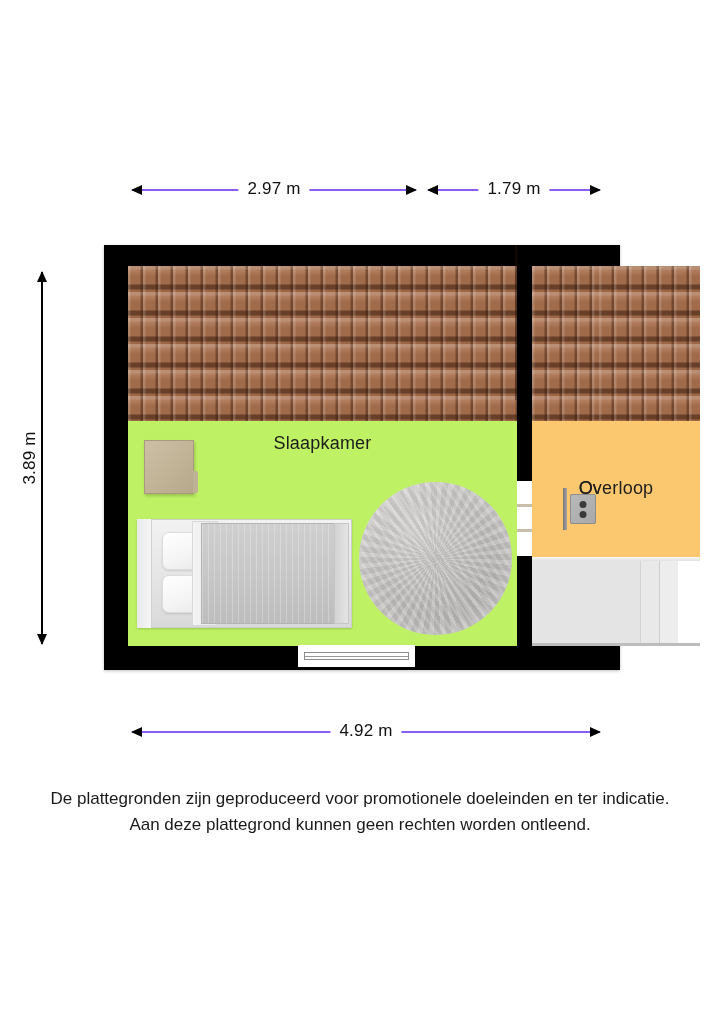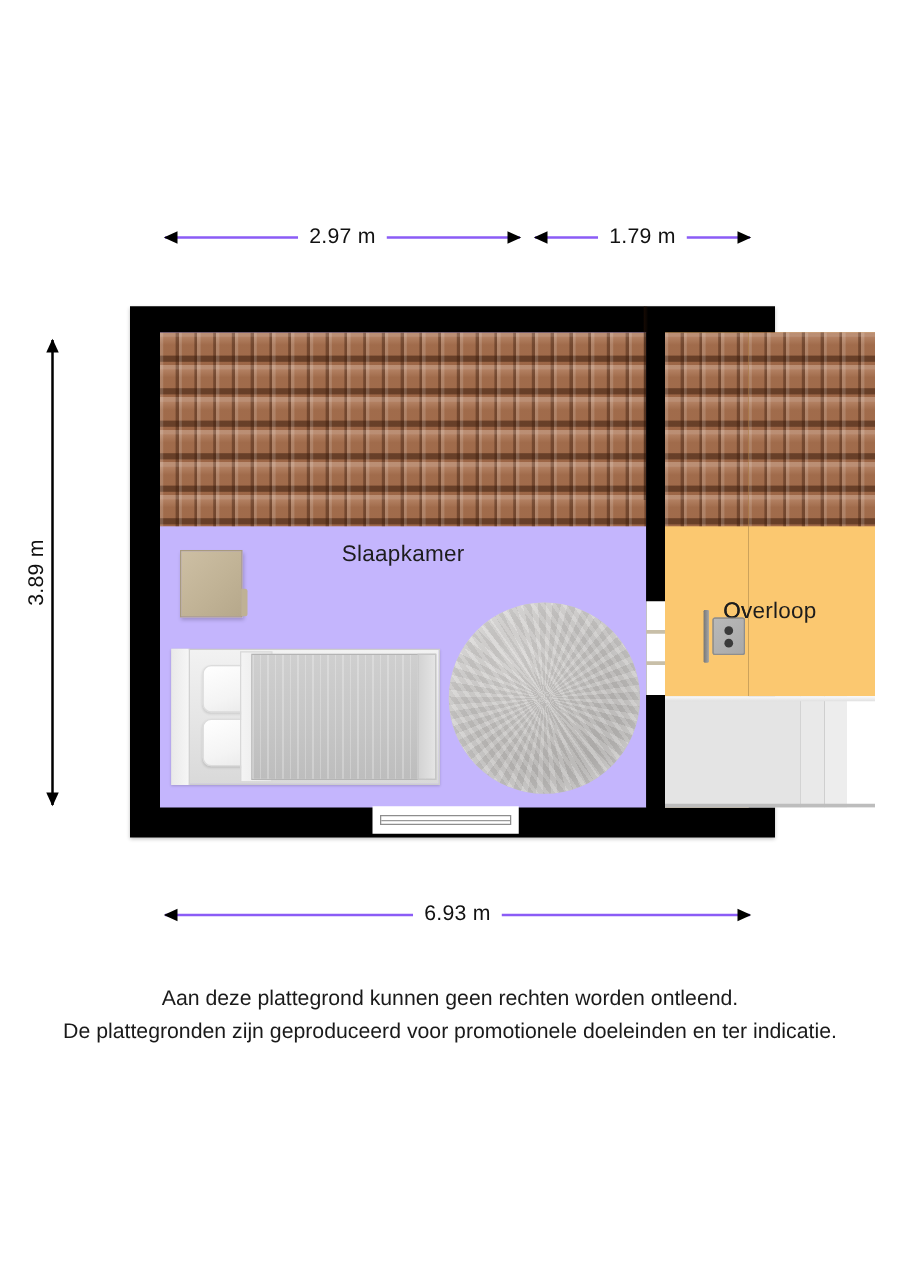--- a/index.html
+++ b/index.html
@@ -41,21 +41,21 @@
   }
 
   
   .building{
     position:absolute;left:104px;top:245px;width:516px;height:425px;
     background:#000000;
     box-shadow:0 1px 3px rgba(0,0,0,.25);
   }
 
   .room{position:absolute;overflow:hidden;}
-  .room-bed{left:24px;top:21px;width:389px;height:380px;background:#c4b5fd;}
+  .room-bed{left:24px;top:21px;width:389px;height:380px;background:#bef264;padding-left:28px;}
   .room-hall{left:428px;top:21px;width:67px;height:380px;background:#fbc870;}
 
   
   .roof{
     position:absolute;top:0;left:0;height:155px;
   }
   .roof-left{width:389px;}
   .roof-right{width:67px;}
   .tiles{
     position:absolute;inset:0;
@@ -245,21 +245,21 @@
 
   <div class="dim-h" style="left:428px;top:189px;width:172px;">
     <span class="lbl">1.79 m</span>
   </div>
 
   <div class="dim-v" style="left:41px;top:272px;height:372px;">
     <span class="lbl">3.89 m</span>
   </div>
 
   <div class="dim-h" style="left:132px;top:731px;width:468px;">
-    <span class="lbl">6.93 m</span>
+    <span class="lbl">4.92 m</span>
   </div>
 
   <div class="building">
 
     <div class="room room-bed">
       <div class="roof roof-left">
         <div class="tiles"></div>
       </div>
 
       <div class="nightstand"></div>
@@ -322,17 +322,17 @@
     <div class="partition"></div>
     <div class="door-gap"></div>
 
     <div class="window">
       <div class="pane"></div>
     </div>
 
   </div>
 
   <div class="footer">
+    <div>De plattegronden zijn geproduceerd voor promotionele doeleinden en ter indicatie.</div>
     <div>Aan deze plattegrond kunnen geen rechten worden ontleend.</div>
-    <div>De plattegronden zijn geproduceerd voor promotionele doeleinden en ter indicatie.</div>
   </div>
 
 </div>
 
 </body></html>

